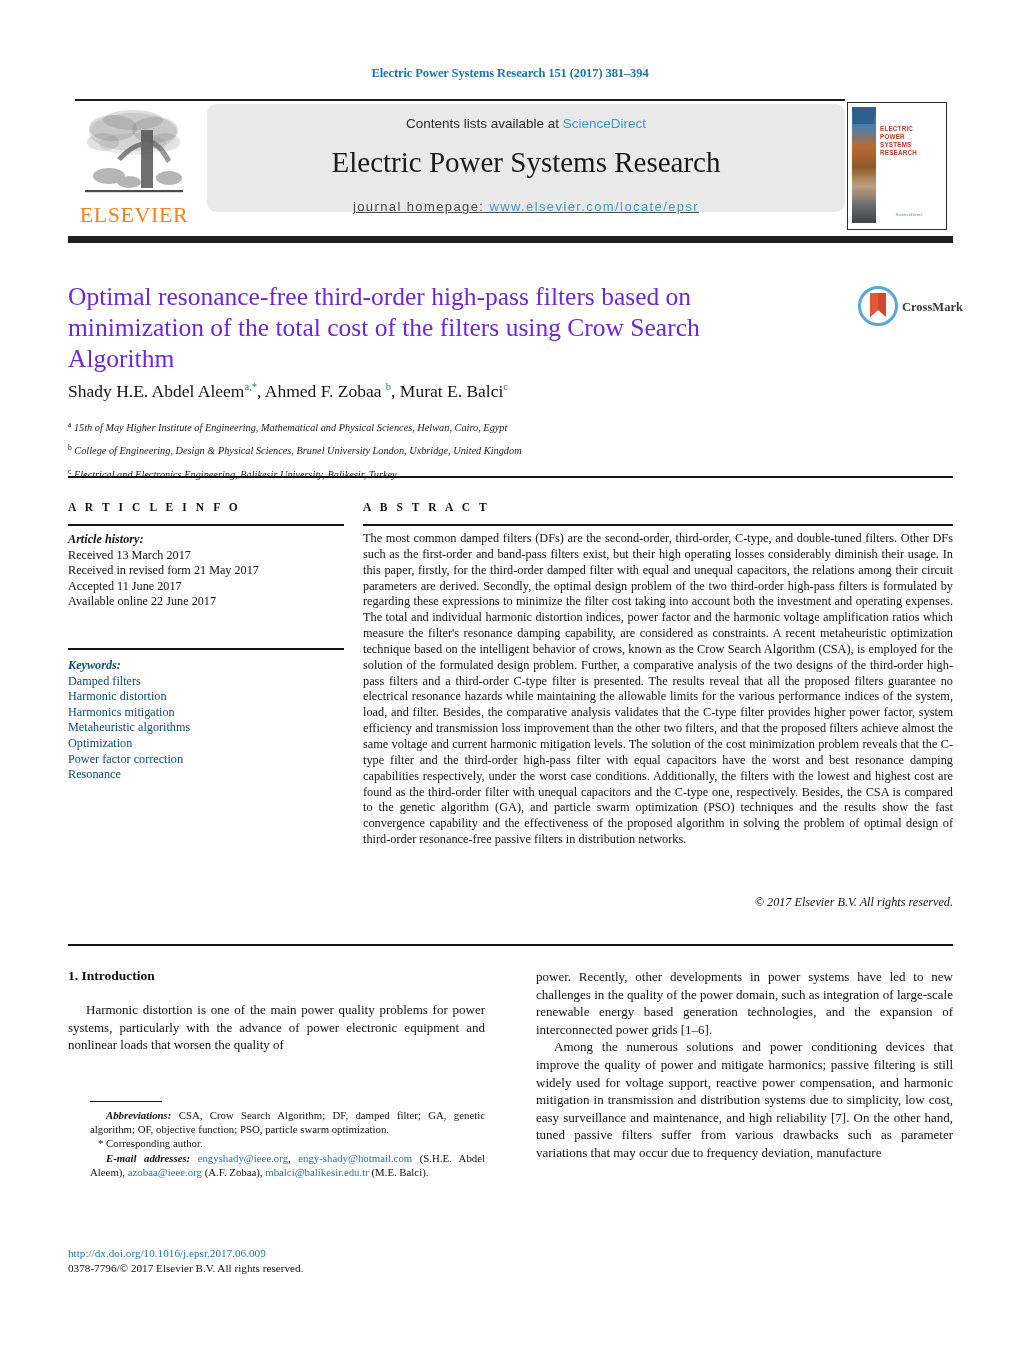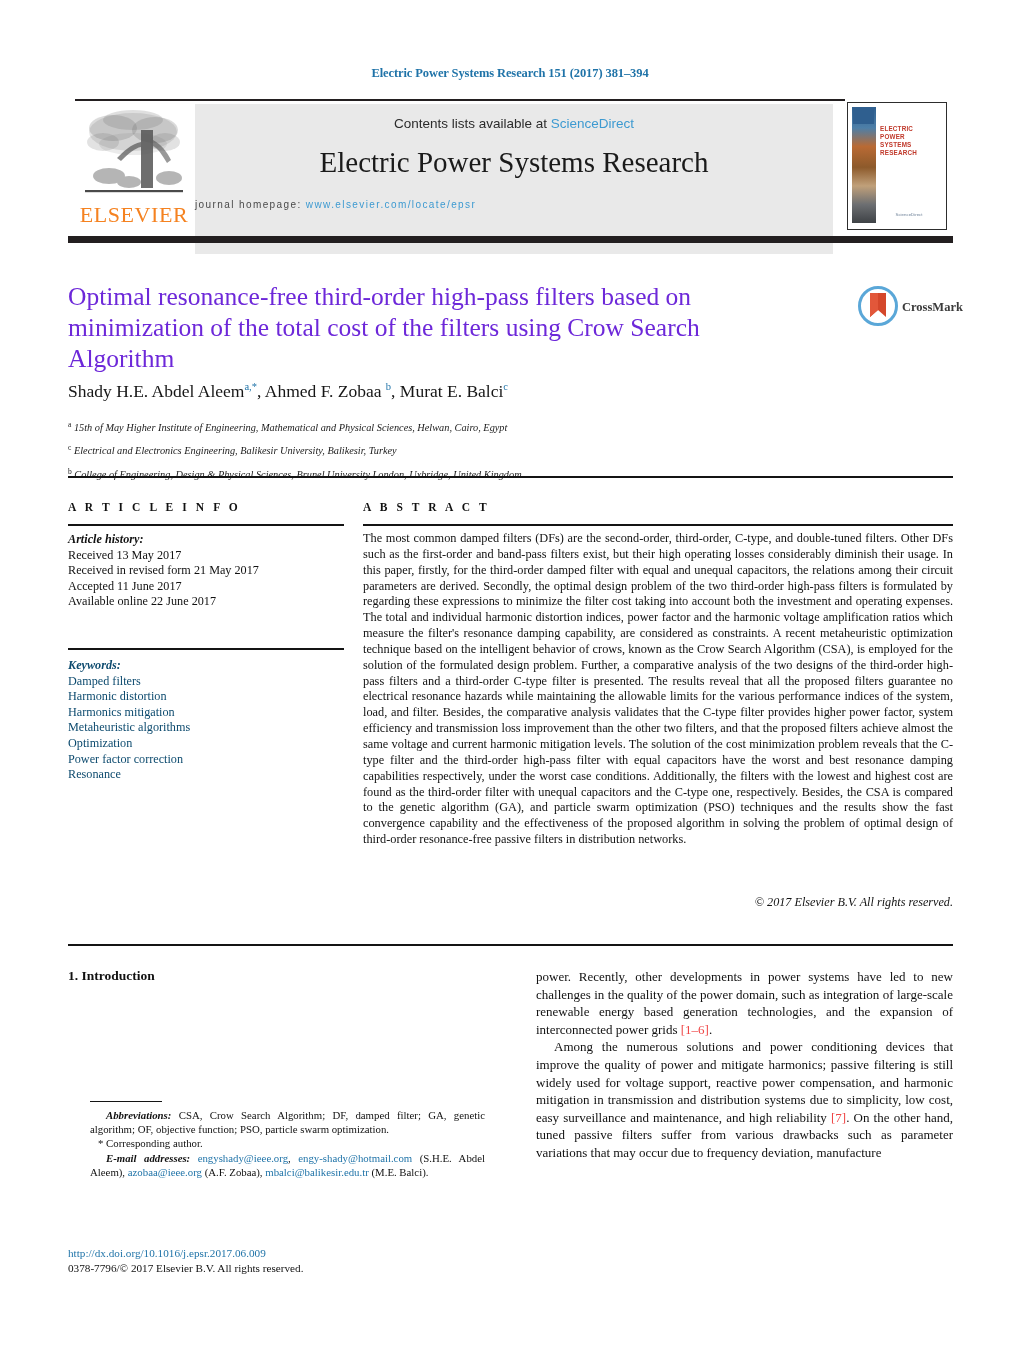--- a/index.html
+++ b/index.html
@@ -60,24 +60,25 @@
     left: 0; top: 98px;
     width: 118px;
     text-align: center;
     font-family: "Liberation Serif", serif;
     font-size: 22px;
     letter-spacing: 0.6px;
     color: #f58220;
   }
   .journal-band {
     position: absolute;
-    left: 120px; top: 0;
+    left: 132px; top: 0;
     width: 638px;
-    height: 150px;
+    height: 108px;
     background: #e9e9e9;
+    border-radius: 9px;
   }
   .contents-line {
     position: absolute;
     left: 0; top: 12px;
     width: 638px;
     text-align: center;
     font-family: "Liberation Sans", sans-serif;
     font-size: 13.5px;
     color: #2b2b2b;
   }
@@ -88,24 +89,26 @@
     width: 638px;
     text-align: center;
     font-family: "Liberation Serif", serif;
     font-size: 29px;
     color: #1a1a1a;
   }
   .homepage-line {
     position: absolute;
     left: 0; top: 95px;
     width: 638px;
+    text-align: center;
     font-family: "Liberation Sans", sans-serif;
-    font-size: 10px;
+    font-size: 13px;
     letter-spacing: 1.4px;
     color: #4a4a4a;
+    text-decoration: underline;
   }
   .homepage-line a { color: #3d9ad1; text-decoration: none; }
 
   
   .cover {
     position: absolute;
     left: 772px; top: -2px;
     width: 98px;
     height: 126px;
     border: 1px solid #2d2d2d;
@@ -264,21 +267,21 @@
   }
   .para {
     font-size: 13px;
     line-height: 17.6px;
     text-align: justify;
     margin: 0;
     color: #111;
     text-indent: 18px;
   }
   .para.cont { text-indent: 0; }
-  a.ref { color: #ef4444; text-decoration: none; }
+  a.ref { color: #0f172a; text-decoration: none; }
 
   
   .footnotes {
     position: absolute;
     left: 90px; top: 1108px;
     width: 395px;
     font-size: 10.8px;
     line-height: 14.2px;
     color: #111;
     text-align: justify;
@@ -354,22 +357,22 @@
   </div>
 
   <div class="heavy-bar"></div>
 
   <div class="title">Optimal resonance-free third-order high-pass filters based on minimization of the total cost of the filters using Crow Search Algorithm</div>
 
   <div class="authors">Shady H.E. Abdel Aleem<sup>a,*</sup>, Ahmed F. Zobaa <sup>b</sup>, Murat E. Balci<sup>c</sup></div>
 
   <div class="affil">
       <div><sup>a</sup> 15th of May Higher Institute of Engineering, Mathematical and Physical Sciences, Helwan, Cairo, Egypt</div>
+      <div><sup>b</sup> College of Engineering, Design &amp; Physical Sciences, Brunel University London, Uxbridge, United Kingdom</div>
       <div><sup>c</sup> Electrical and Electronics Engineering, Balikesir University, Balikesir, Turkey</div>
-      <div><sup>b</sup> College of Engineering, Design &amp; Physical Sciences, Brunel University London, Uxbridge, United Kingdom</div>
     </div>
 
   <div class="crossmark">
     <svg width="40" height="40" viewBox="0 0 40 40">
       <circle cx="20" cy="20" r="18.5" fill="#ffffff" stroke="#5aa7d8" stroke-width="3"></circle>
       <circle cx="20" cy="20" r="15" fill="#ffffff"></circle>
       <path d="M12 7 L28 7 L28 31 L20 24 L12 31 Z" fill="#d4472b"></path>
       <path d="M20 24 L12 31 L12 7 L20 7 Z" fill="#e2573a"></path>
     </svg>
     <div class="crossmark-label">CrossMark</div>
@@ -379,41 +382,42 @@
   <div class="sec-rule rule-info"></div>
   <div class="sec-rule rule-abs"></div>
   <div class="sec-rule rule-key"></div>
   <div class="sec-rule rule-bot"></div>
 
   <div class="hdr-label hdr-info">A R T I C L E   I N F O</div>
   <div class="hdr-label hdr-abs">A B S T R A C T</div>
 
   <div class="hist">
       <div class="it">Article history:</div>
-      <div>Received 13 May 2017</div>
+      <div>Received 13 March 2017</div>
       <div>Received in revised form 21 May 2017</div>
       <div>Accepted 11 June 2017</div>
       <div>Available online 22 June 2017</div>
     </div>
   <div class="keywords">
       <div class="it">Keywords:</div>
       <div>Damped filters</div>
       <div>Harmonic distortion</div>
       <div>Harmonics mitigation</div>
       <div>Metaheuristic algorithms</div>
       <div>Optimization</div>
       <div>Power factor correction</div>
       <div>Resonance</div>
     </div>
 
   <div class="abstract">The most common damped filters (DFs) are the second-order, third-order, C-type, and double-tuned filters. Other DFs such as the first-order and band-pass filters exist, but their high operating losses considerably diminish their usage. In this paper, firstly, for the third-order damped filter with equal and unequal capacitors, the relations among their circuit parameters are derived. Secondly, the optimal design problem of the two third-order high-pass filters is formulated by regarding these expressions to minimize the filter cost taking into account both the investment and operating expenses. The total and individual harmonic distortion indices, power factor and the harmonic voltage amplification ratios which measure the filter's resonance damping capability, are considered as constraints. A recent metaheuristic optimization technique based on the intelligent behavior of crows, known as the Crow Search Algorithm (CSA), is employed for the solution of the formulated design problem. Further, a comparative analysis of the two designs of the third-order high-pass filters and a third-order C-type filter is presented. The results reveal that all the proposed filters guarantee no electrical resonance hazards while maintaining the allowable limits for the various performance indices of the system, load, and filter. Besides, the comparative analysis validates that the C-type filter provides higher power factor, system efficiency and transmission loss improvement than the other two filters, and that the proposed filters achieve almost the same voltage and current harmonic mitigation levels. The solution of the cost minimization problem reveals that the C-type filter and the third-order high-pass filter with equal capacitors have the worst and best resonance damping capabilities respectively, under the worst case conditions. Additionally, the filters with the lowest and highest cost are found as the third-order filter with unequal capacitors and the C-type one, respectively. Besides, the CSA is compared to the genetic algorithm (GA), and particle swarm optimization (PSO) techniques and the results show the fast convergence capability and the effectiveness of the proposed algorithm in solving the problem of optimal design of third-order resonance-free passive filters in distribution networks.</div>
   <div class="copyline">© 2017 Elsevier B.V. All rights reserved.</div>
 
   <div class="col-left">
     <div class="sec-head">1.  Introduction</div>
+    <p class="para">Harmonic distortion is one of the main power quality problems for power systems, particularly with the advance of power electronic equipment and nonlinear loads that worsen the quality of</p>
   </div>
 
   <div class="col-right">
     <p class="para cont">
       <span>power. Recently, other developments in power systems have led to new challenges in the quality of the power domain, such as integration of large-scale renewable energy based generation technologies, and the expansion of interconnected power grids </span><a href="#" class="ref">[1–6]</a><span>.</span>
     </p>
     <p class="para">
       <span>Among the numerous solutions and power conditioning devices that improve the quality of power and mitigate harmonics; passive filtering is still widely used for voltage support, reactive power compensation, and harmonic mitigation in transmission and distribution systems due to simplicity, low cost, easy surveillance and maintenance, and high reliability </span><a href="#" class="ref">[7]</a><span>. On the other hand, tuned passive filters suffer from various drawbacks such as parameter variations that may occur due to frequency deviation, manufacture</span>
     </p>
   </div>

